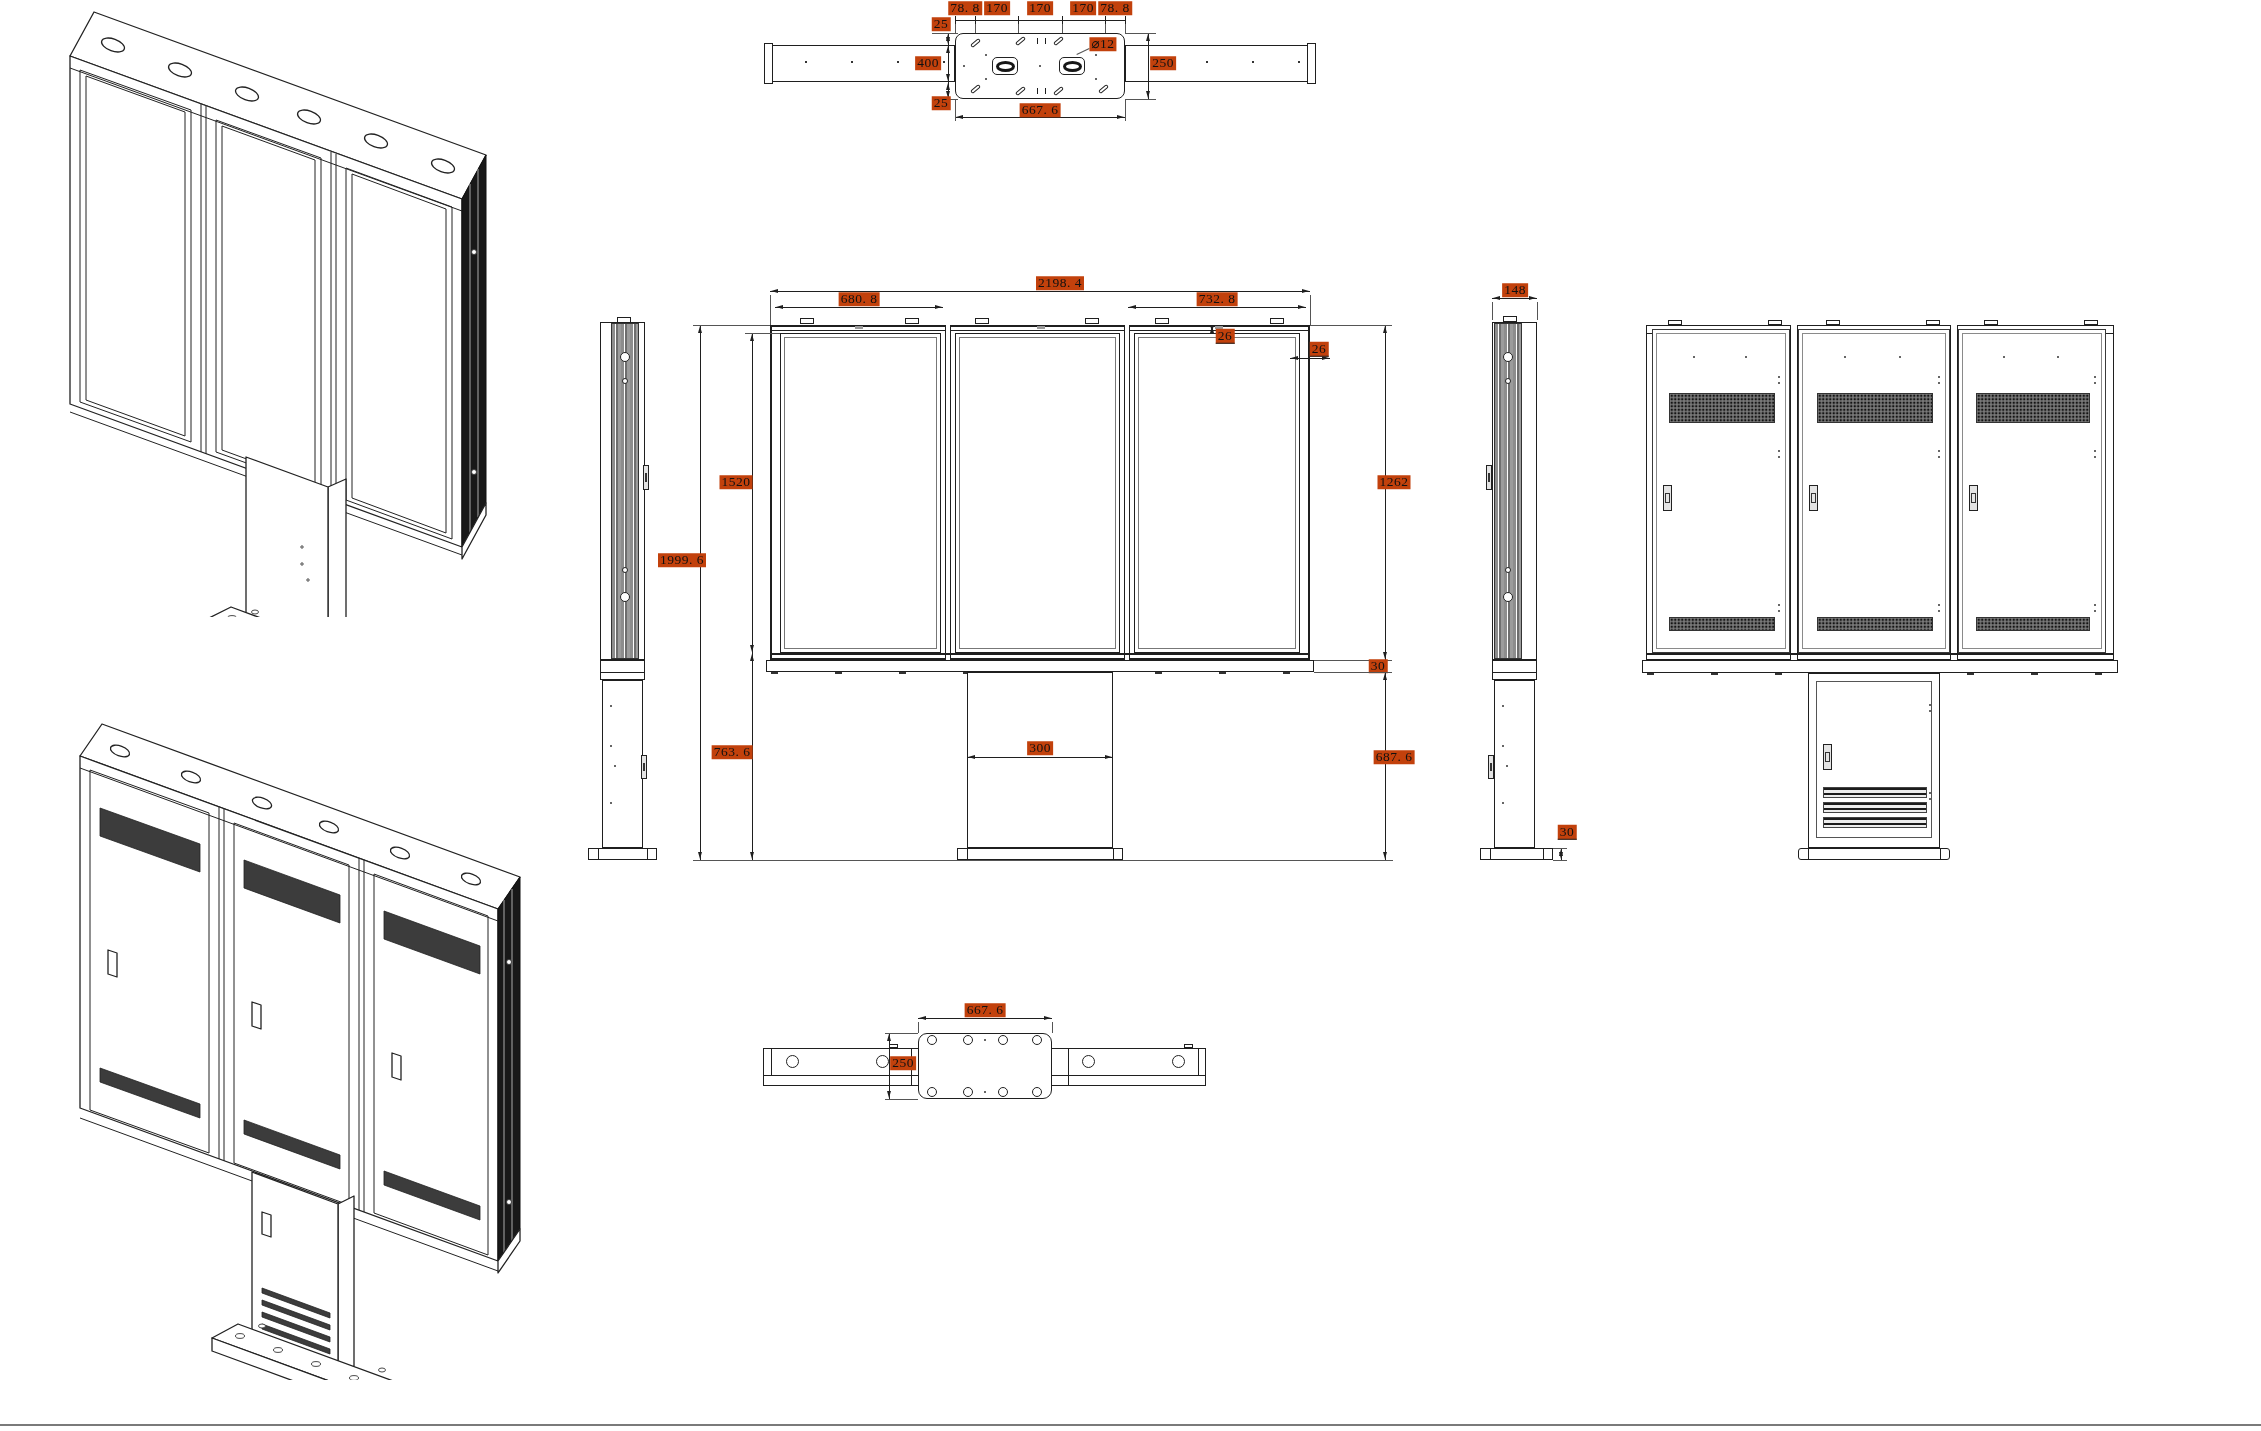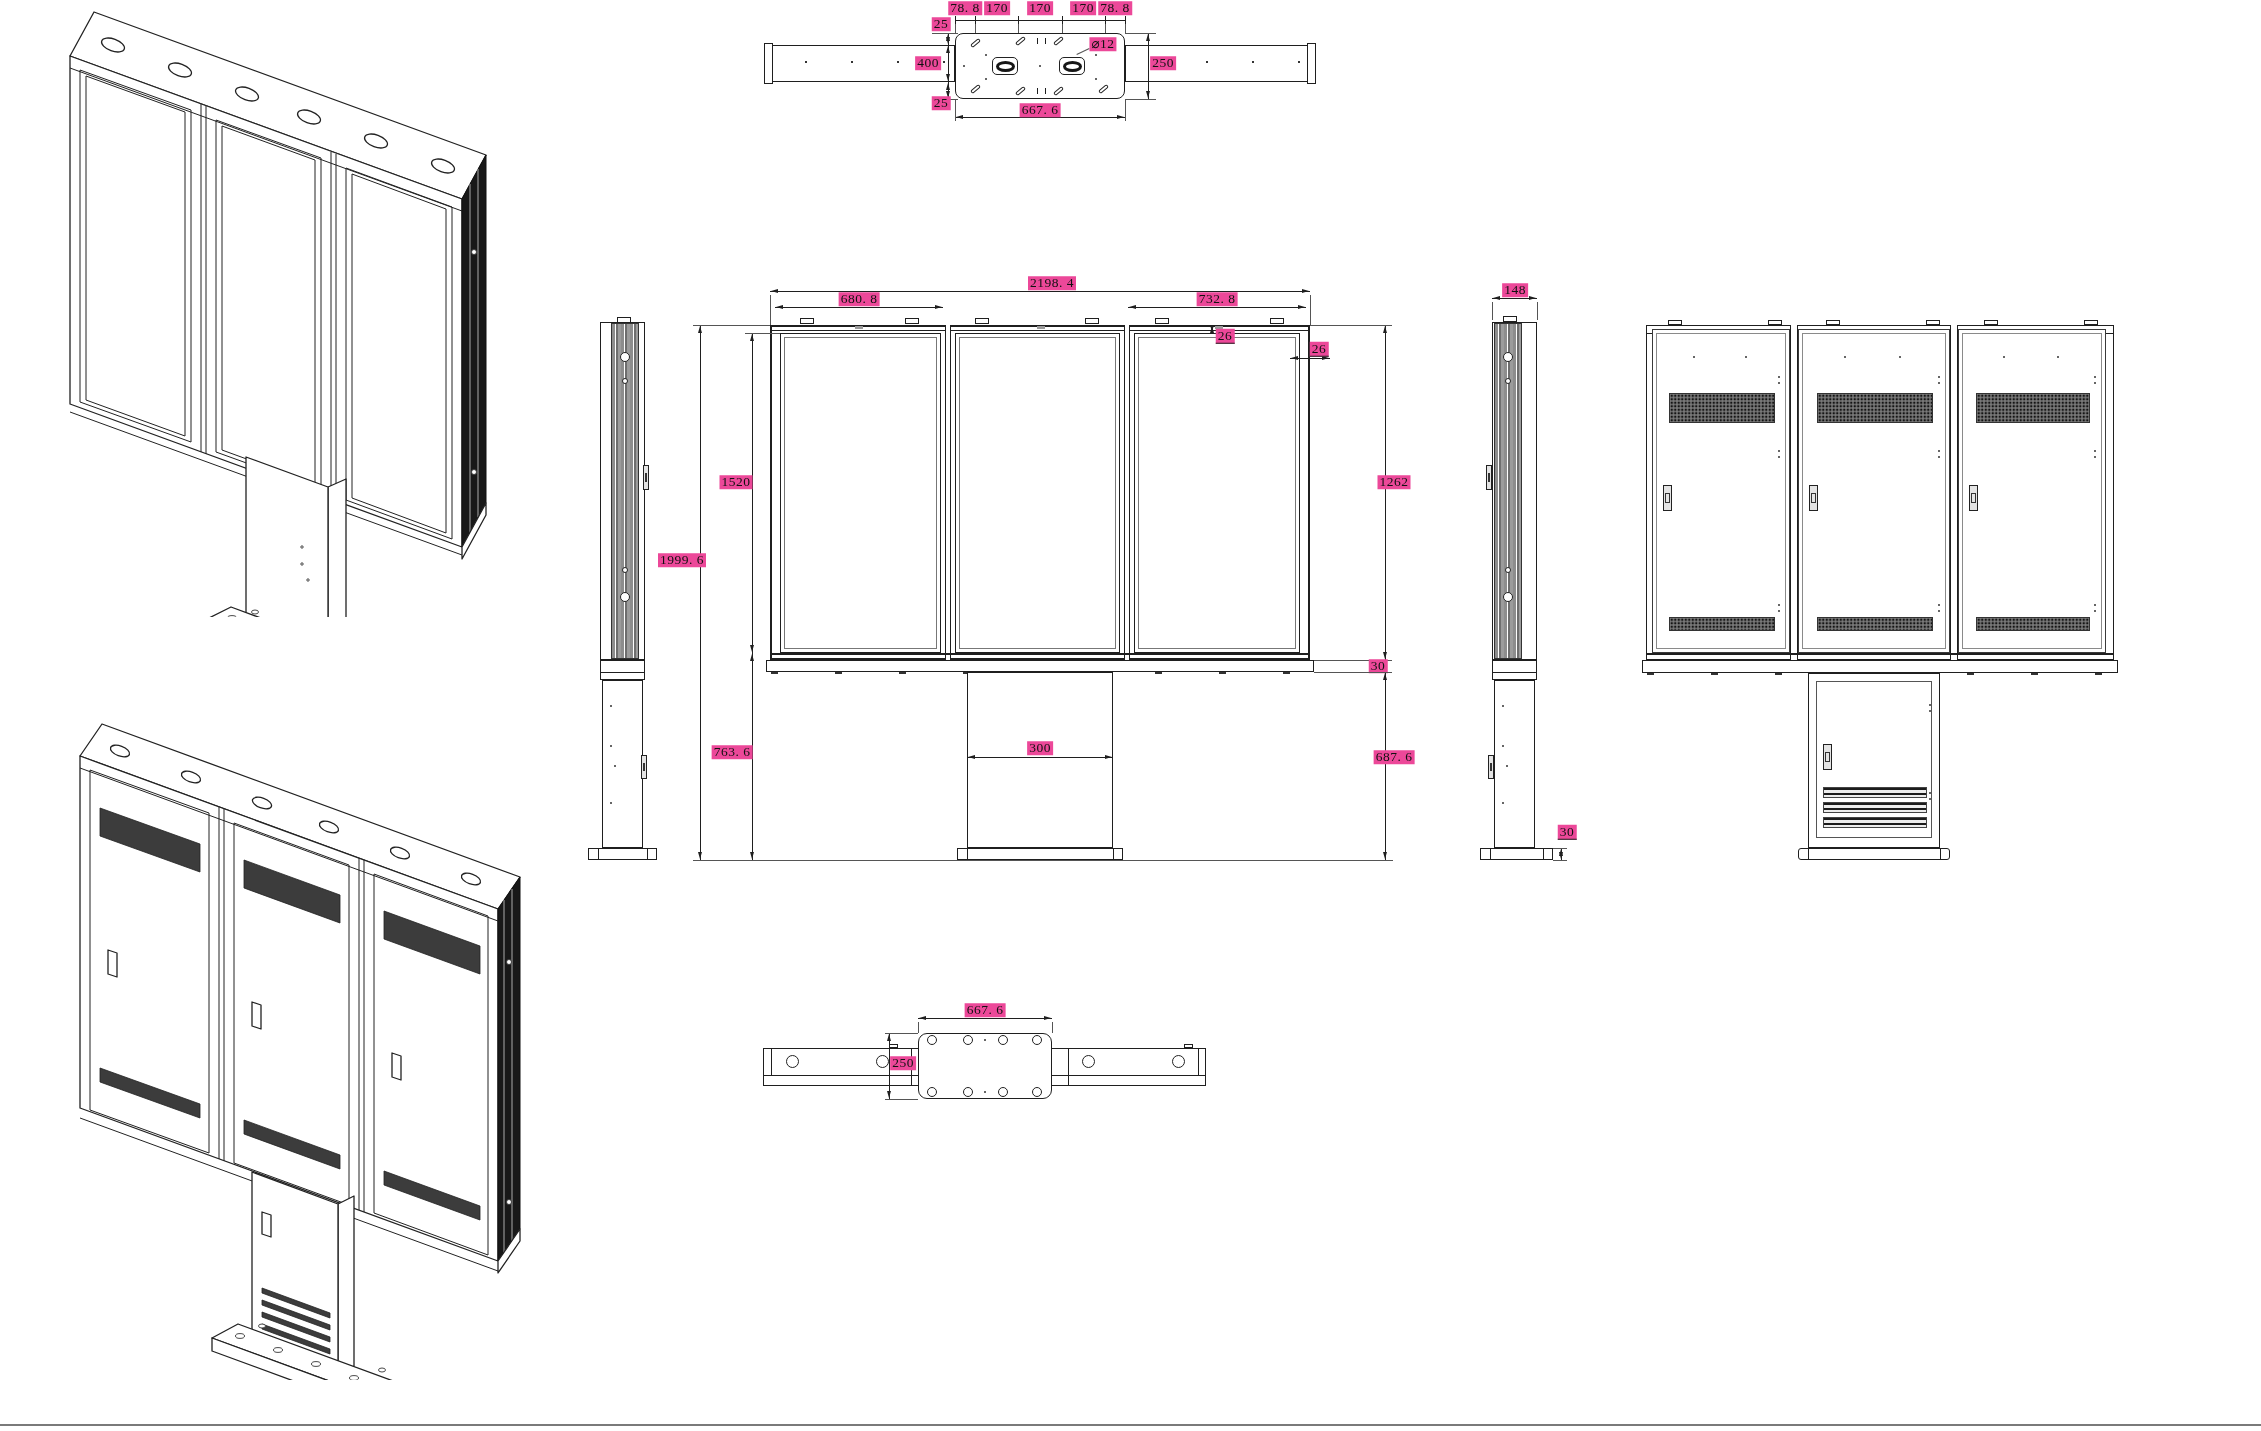--- a/index.html
+++ b/index.html
@@ -16,21 +16,21 @@
     border:2.5px solid transparent;border-right:7px solid var(--ln);}
   .dh::after{content:"";position:absolute;right:-1px;top:-3px;width:0;height:0;
     border:2.5px solid transparent;border-left:7px solid var(--ln);}
   .dv{position:absolute;width:0;border-left:1px solid var(--ln);}
   .dv::before{content:"";position:absolute;top:-1px;left:-3px;width:0;height:0;
     border:2.5px solid transparent;border-bottom:7px solid var(--ln);}
   .dv::after{content:"";position:absolute;bottom:-1px;left:-3px;width:0;height:0;
     border:2.5px solid transparent;border-top:7px solid var(--ln);}
   .tk{position:absolute;width:1px;height:8px;background:var(--ln);}
   .lbl{position:absolute;transform:translate(-50%,-50%);font-size:13.5px;line-height:1;
-       background:#ec4899;padding:0 2px;white-space:nowrap;letter-spacing:.5px;}
+       background:#c2410c;padding:0 2px;white-space:nowrap;letter-spacing:.5px;}
   .screen{position:absolute;border:1.5px solid var(--ln);background:#fff;box-sizing:border-box;}
   .screen::after{content:"";position:absolute;inset:3px;border:1px solid #777;}
   .door{position:absolute;border:1px solid #3a3a3a;background:#fff;box-sizing:border-box;}
   .door::after{content:"";position:absolute;inset:3px;border:1px solid #8a8a8a;}
   .mull{position:absolute;background:#fff;border-left:1.5px solid var(--ln);border-right:1.5px solid var(--ln);box-sizing:border-box;}
   .tab{position:absolute;border:1px solid var(--ln);background:#fff;box-sizing:border-box;}
   .clip{position:absolute;background:#9a9a9a;}
   .perf{position:absolute;background-color:#7a7a7a;
         background-image:radial-gradient(#141414 1px,transparent 1.5px);background-size:3.5px 3.5px;
         border:1px solid #333;box-sizing:border-box;}
@@ -220,21 +220,21 @@
     <div class="hl" style="left:90px;top:383px;width:540px;border-top-width:2px;"></div>
     <div class="ledge" style="left:86px;top:390px;width:548px;height:12px;"></div>
     <div class="box" style="left:287px;top:402px;width:146px;height:176px;"></div>
     <div class="box" style="left:277px;top:578px;width:166px;height:12px;"></div>
     <div class="vl" style="left:287px;top:578px;height:12px;"></div>
     <div class="vl" style="left:433px;top:578px;height:12px;"></div>
 
     <div class="dh" style="left:90px;top:21px;width:540px;"></div>
     <div class="vl thin" style="left:90px;top:25px;height:30px;"></div>
     <div class="vl thin" style="left:630px;top:25px;height:30px;"></div>
-    <div class="lbl" style="left:372px;top:13px;">2198. 4</div>
+    <div class="lbl" style="left:380px;top:13px;">2198. 4</div>
     <div class="dh" style="left:95px;top:37px;width:168px;"></div>
     <div class="lbl" style="left:179px;top:29px;">680. 8</div>
     <div class="dh" style="left:448px;top:37px;width:178px;"></div>
     <div class="lbl" style="left:537px;top:29px;">732. 8</div>
     <div class="dv" style="left:532px;top:55px;height:8px;"></div>
     <div class="lbl" style="left:545px;top:66px;border-bottom:1px solid #222;">26</div>
     <div class="dh" style="left:610px;top:88px;width:40px;"></div>
     <div class="lbl" style="left:639px;top:79px;border-bottom:1px solid #222;">26</div>
     <div class="dv" style="left:72px;top:63px;height:320px;"></div>
     <div class="hl thin" style="left:65px;top:63px;width:35px;"></div>

